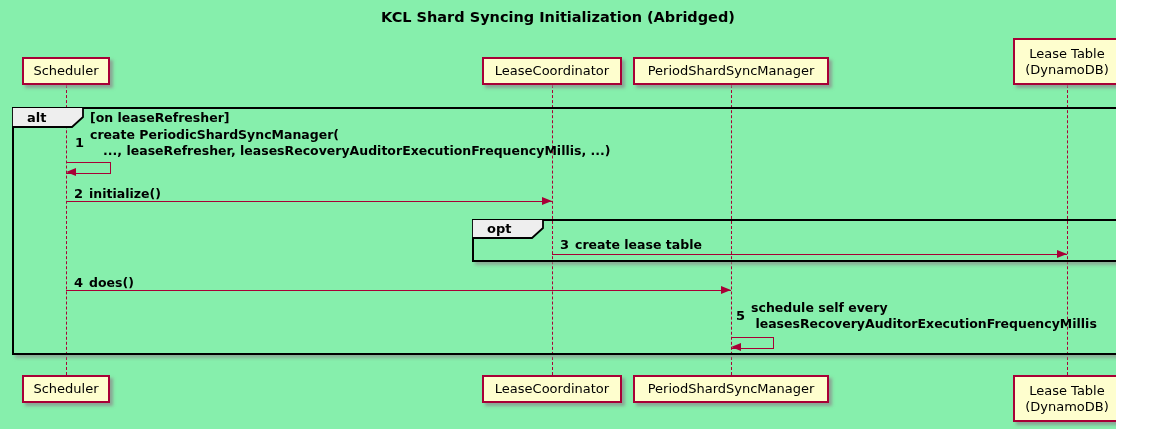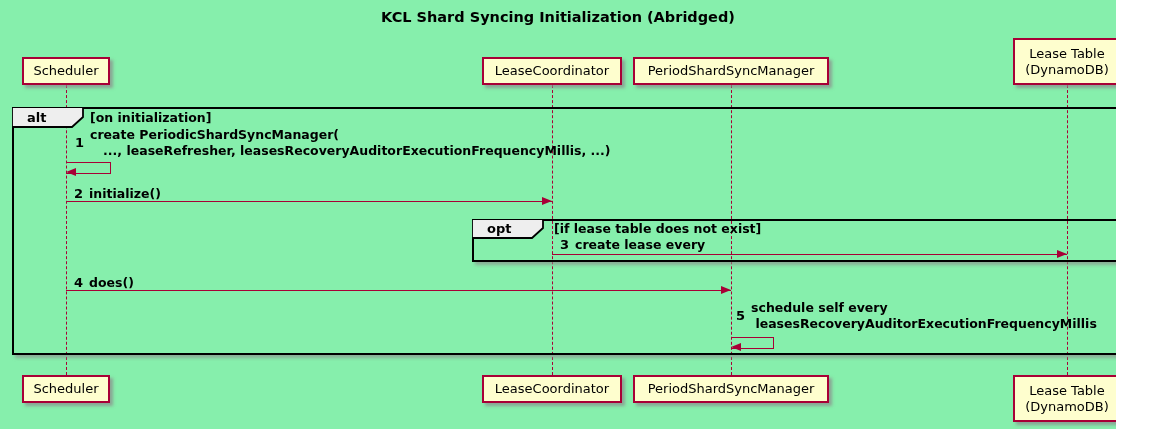--- a/index.html
+++ b/index.html
@@ -122,21 +122,21 @@
   <div class="lifeline" style="left:65.5px; top:85px; height:290px;"></div>
   <div class="lifeline" style="left:551.5px; top:85px; height:290px;"></div>
   <div class="lifeline" style="left:730.5px; top:85px; height:290px;"></div>
   <div class="lifeline" style="left:1066.5px; top:85px; height:290px;"></div>
 
   <div class="frame" style="left:12px; top:107px; width:1128px; height:248px;"></div>
   <svg class="frame-label" style="left:12px; top:107px;" width="72" height="21">
     <polygon points="0,0 71,0 71,10 60,20 0,20" fill="var(--frame-label-fill)" stroke="#000000" stroke-width="1.8"></polygon>
     <text x="15" y="15" class="frame-label-text">alt</text>
   </svg>
-  <div class="condition" style="left:90px; top:110px;">[on initialization]</div>
+  <div class="condition" style="left:90px; top:110px;">[on leaseRefresher]</div>
 
   <div class="msg" style="left:75px; top:127px;">
     <span class="num">1</span>
     <span class="txt">create PeriodicShardSyncManager(
    ..., leaseRefresher, leasesRecoveryAuditorExecutionFrequencyMillis, ...)</span>
   </div>
   <div class="self-loop" style="left:66px; top:162px; width:45px; height:12px;"></div>
   <div class="ah ah-left" style="left:66px; top:168px;"></div>
 
   <div class="msg" style="left:74px; top:186px;">
@@ -144,25 +144,24 @@
     <span class="txt">initialize()</span>
   </div>
   <div class="arrow-line" style="left:66px; top:200.5px; width:486px;"></div>
   <div class="ah ah-right" style="left:542px; top:196.8px;"></div>
 
   <div class="frame" style="left:472px; top:219px; width:660px; height:43px;"></div>
   <svg class="frame-label" style="left:472px; top:219px;" width="72" height="20">
     <polygon points="0,0 71,0 71,9 60,19 0,19" fill="var(--frame-label-fill)" stroke="#000000" stroke-width="1.8"></polygon>
     <text x="15" y="14" class="frame-label-text">opt</text>
   </svg>
-  <div class="condition" style="left:554px; top:221px;">[if lease table does not exist]</div>
 
   <div class="msg" style="left:560px; top:237px;">
     <span class="num">3</span>
-    <span class="txt">create lease every</span>
+    <span class="txt">create lease table</span>
   </div>
   <div class="arrow-line" style="left:552px; top:253.5px; width:515px;"></div>
   <div class="ah ah-right" style="left:1057px; top:249.8px;"></div>
 
   <div class="msg" style="left:74px; top:275px;">
     <span class="num">4</span>
     <span class="txt">does()</span>
   </div>
   <div class="arrow-line" style="left:66px; top:289.5px; width:665px;"></div>
   <div class="ah ah-right" style="left:721px; top:285.8px;"></div>

